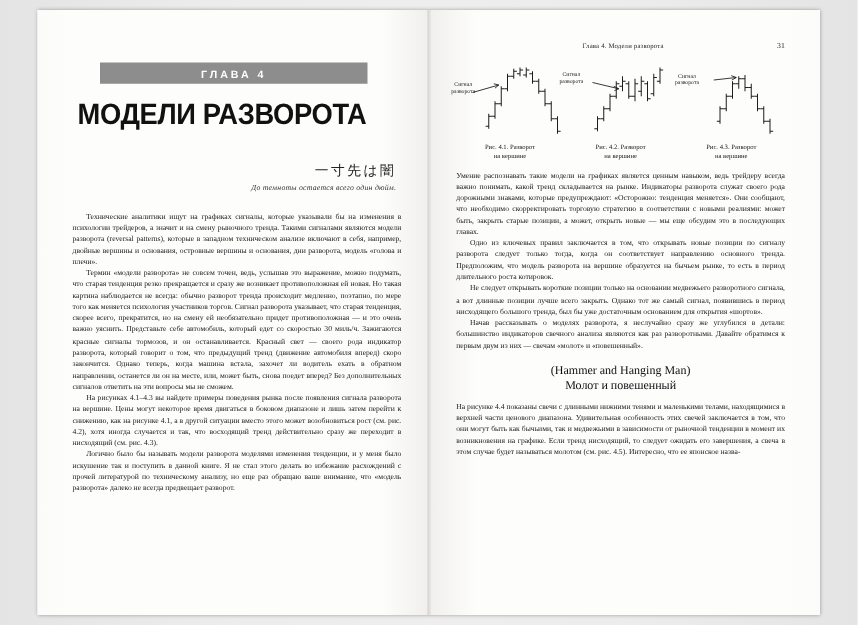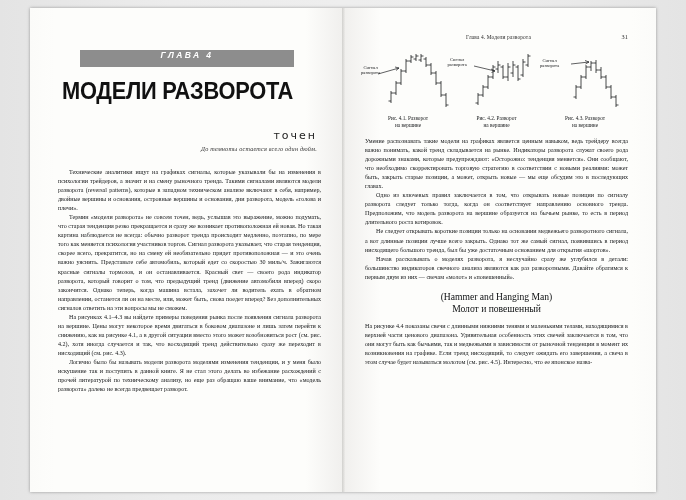--- a/index.html
+++ b/index.html
@@ -55,23 +55,22 @@
   }
 
   
   .chapter-band {
     margin-top: 42px;
     margin-left: 22px;
     width: 214px;
     height: 17px;
     background: #8d8d8d;
     display: flex;
-    align-items: flex-start;
+    align-items: center;
     justify-content: center;
-    font-style: italic;
   }
   .chapter-band span {
     font-family: "Liberation Sans", sans-serif;
     font-weight: bold;
     font-size: 8.5px;
     letter-spacing: 2.4px;
     color: #ffffff;
   }
   .chapter-title {
     margin-top: 11px;
@@ -199,21 +198,21 @@
 
     <div class="page left">
 
       <div class="chapter-band">
         <span>ГЛАВА 4</span>
       </div>
 
       <div class="chapter-title">МОДЕЛИ РАЗВОРОТА</div>
 
       <div class="epigraph">
-        <div class="jp">точен</div>
+        <div class="jp">一寸先は闇</div>
         <div class="ru">До темноты остается всего один дюйм.</div>
       </div>
 
       <div class="body-text">
         <p>Технические аналитики ищут на графиках сигналы, которые указывали бы на изменения в психологии трейдеров, а значит и на смену рыночного тренда. Такими сигналами являются модели разворота (reversal patterns), которые в западном техническом анализе включают в себя, например, двойные вершины и основания, островные вершины и основания, дни разворота, модель «голова и плечи».</p>
         <p>Термин «модели разворота» не совсем точен, ведь, услышав это выражение, можно подумать, что старая тенденция резко прекращается и сразу же возникает противоположная ей новая. Но такая картина наблюдается не всегда: обычно разворот тренда происходит медленно, поэтапно, по мере того как меняется психология участников торгов. Сигнал разворота указывает, что старая тенденция, скорее всего, прекратится, но на смену ей необязательно придет противоположная — и это очень важно уяснить. Представьте себе автомобиль, который едет со скоростью 30 миль/ч. Зажигаются красные сигналы тормозов, и он останавливается. Красный свет — своего рода индикатор разворота, который говорит о том, что предыдущий тренд (движение автомобиля вперед) скоро закончится. Однако теперь, когда машина встала, захочет ли водитель ехать в обратном направлении, останется ли он на месте, или, может быть, снова поедет вперед? Без дополнительных сигналов ответить на эти вопросы мы не сможем.</p>
         <p>На рисунках 4.1–4.3 вы найдете примеры поведения рынка после появления сигнала разворота на вершине. Цены могут некоторое время двигаться в боковом диапазоне и лишь затем перейти к снижению, как на рисунке 4.1, а в другой ситуации вместо этого может возобновиться рост (см. рис. 4.2), хотя иногда случается и так, что восходящий тренд действительно сразу же переходит в нисходящий (см. рис. 4.3).</p>
         <p>Логично было бы называть модели разворота моделями изменения тенденции, и у меня было искушение так и поступить в данной книге. Я не стал этого делать во избежание расхождений с прочей литературой по техническому анализу, но еще раз обращаю ваше внимание, что «модель разворота» далеко не всегда предвещает разворот.</p>
       </div>
 

